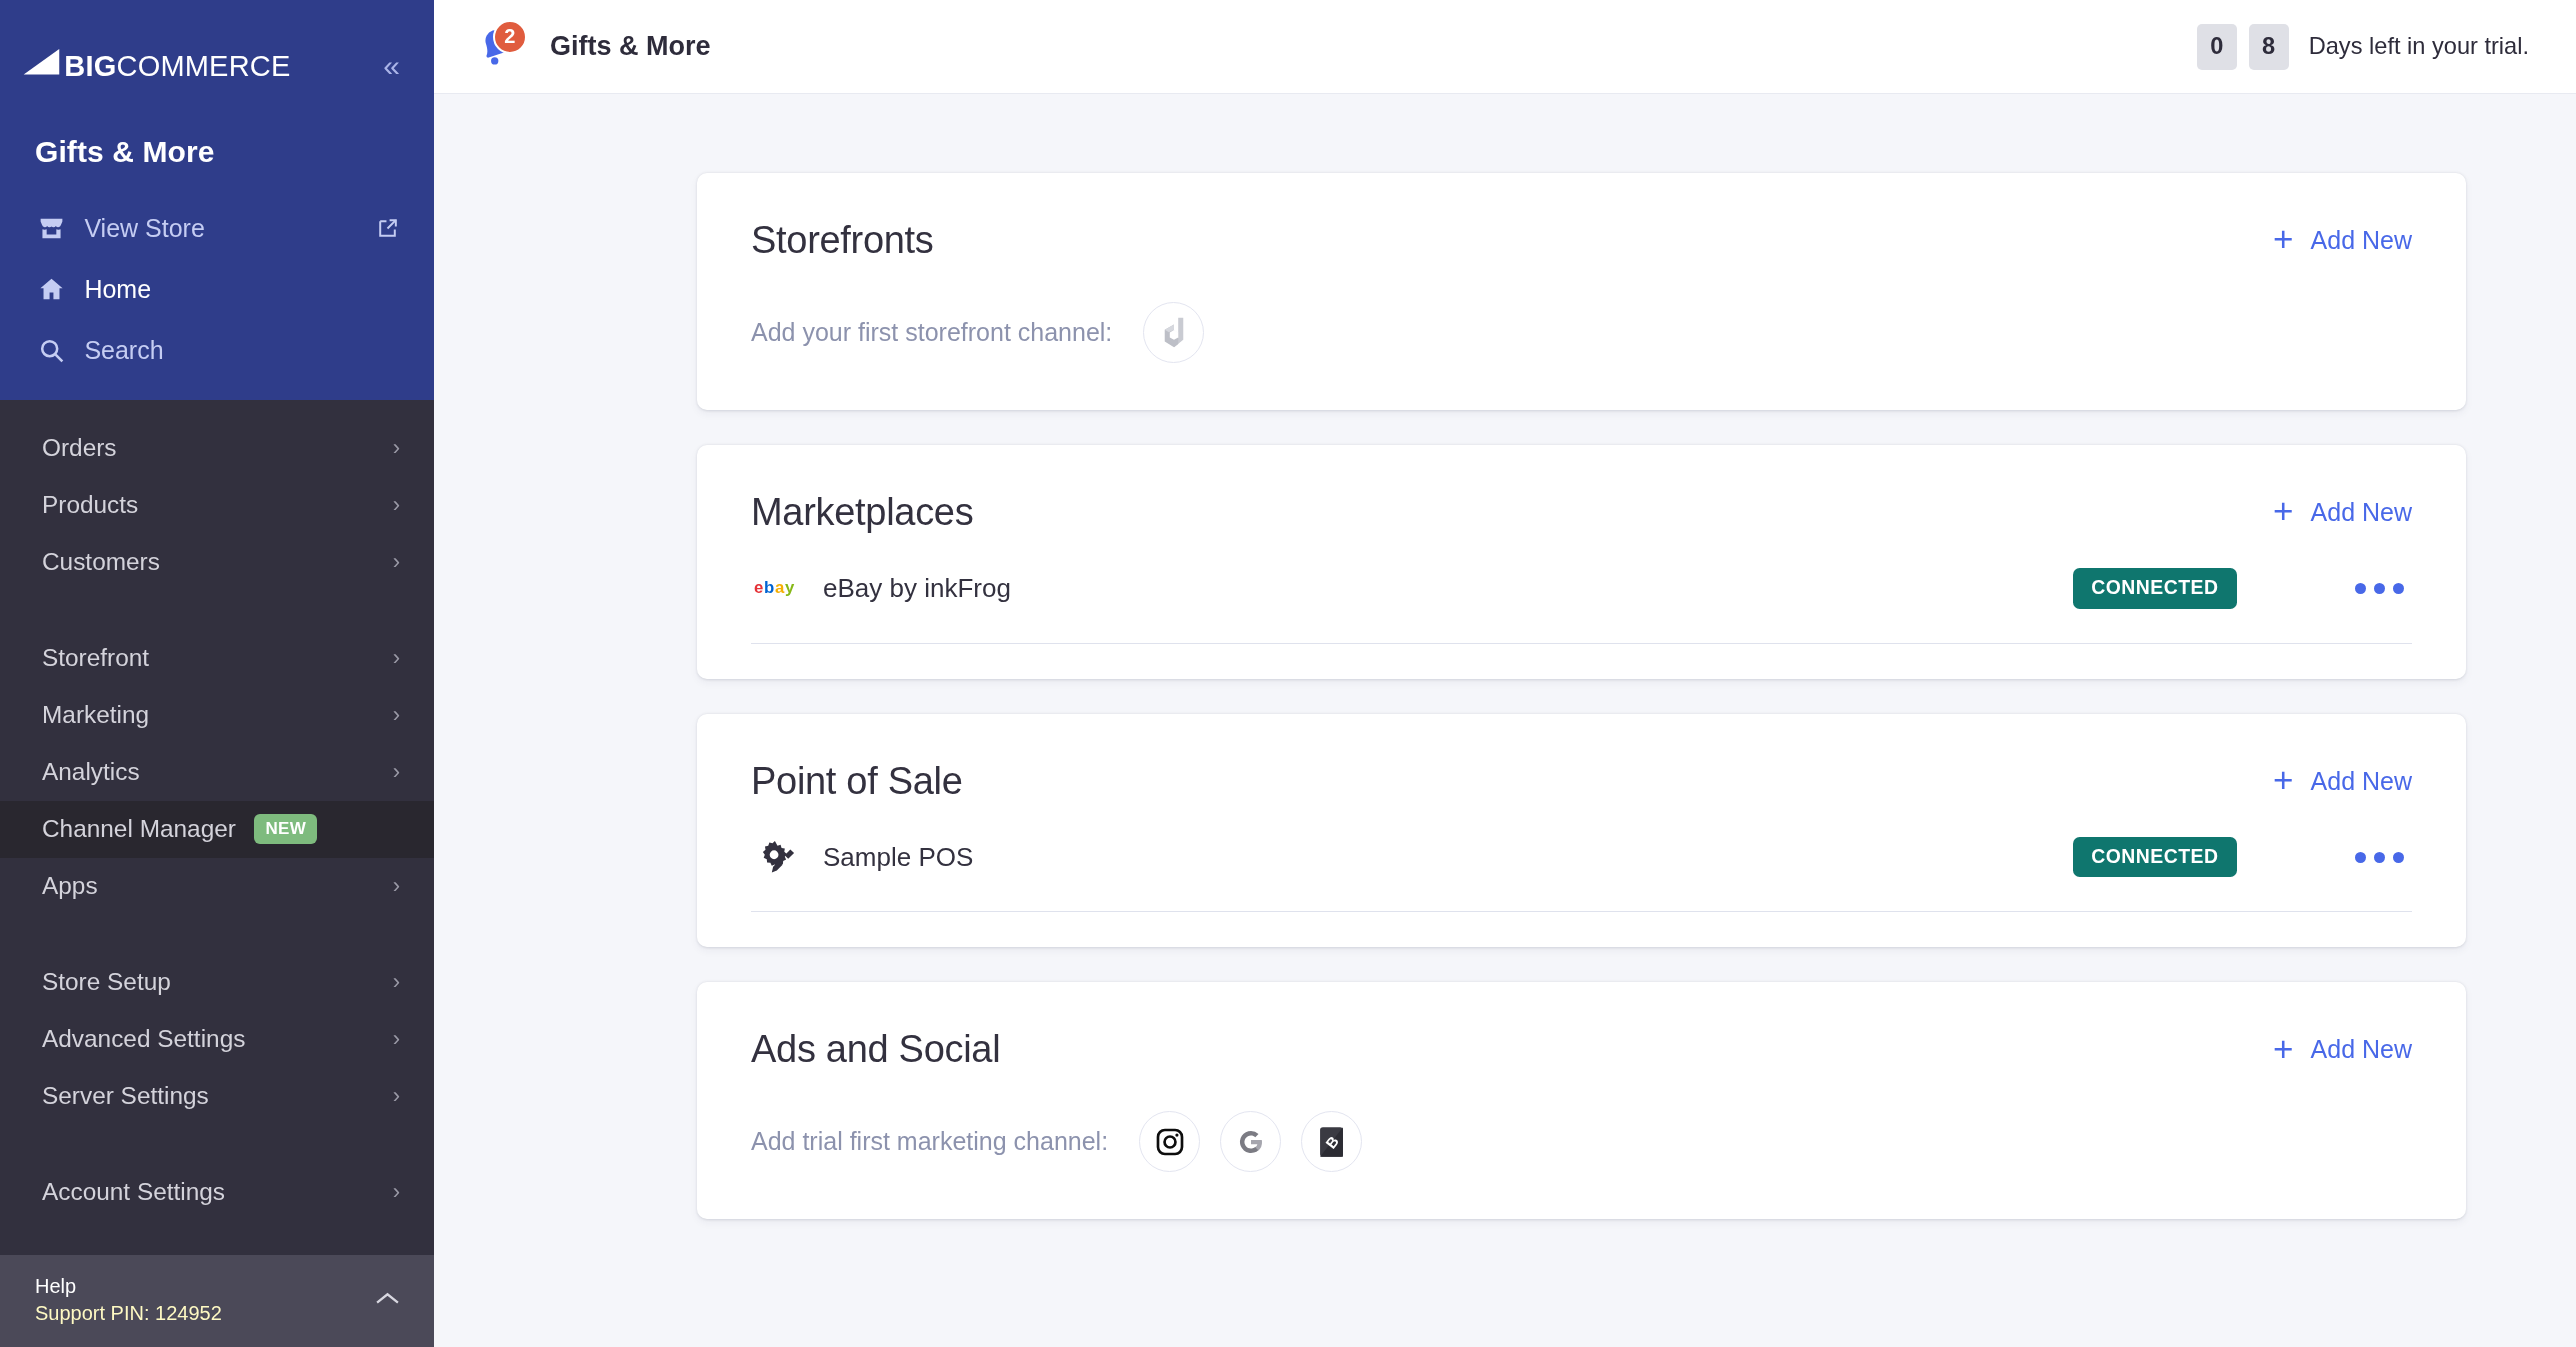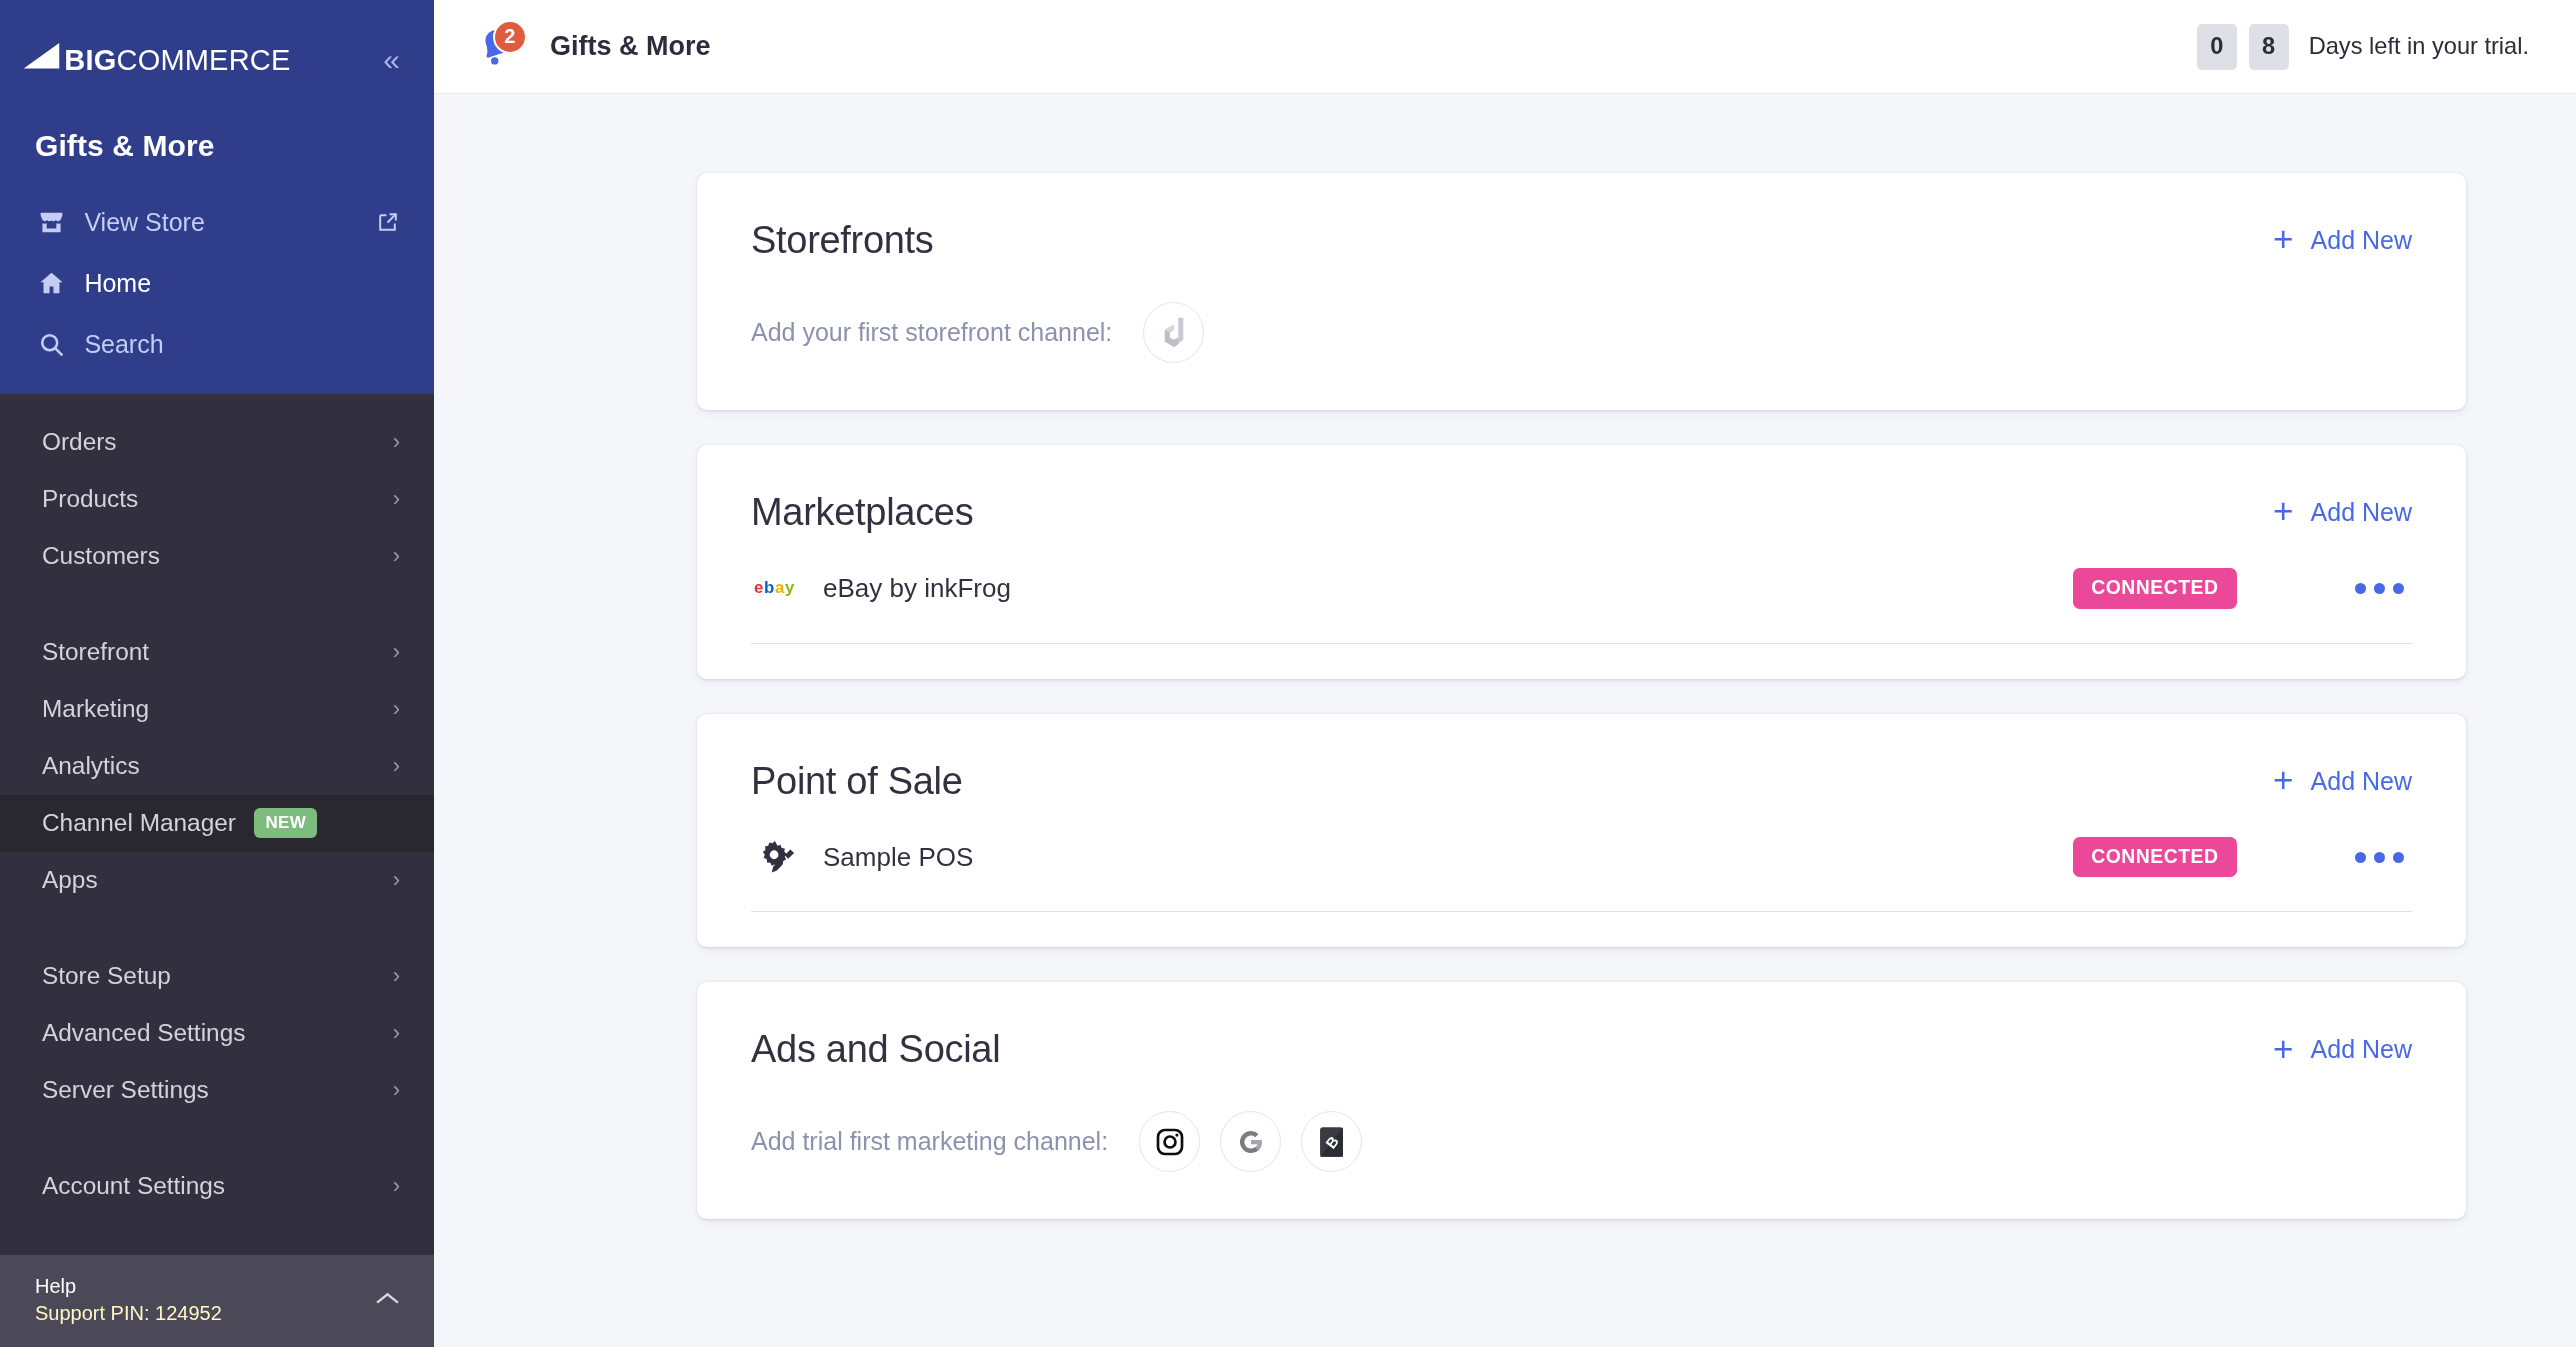--- a/index.html
+++ b/index.html
@@ -12,21 +12,21 @@
   .app { display: flex; width: 2576px; height: 1347px; }
 
   
   .sidebar {
     width: 434px; height: 1347px;
     background: #32303e;
     display: flex; flex-direction: column;
     flex: 0 0 434px;
     position: relative;
   }
-  .sb-top { background: #2f3d8a; padding-top: 6px; }
+  .sb-top { background: #2f3d8a; padding-top: 12px; }
   .sb-brandrow {
     height: 108px;
     display: flex; align-items: center; justify-content: space-between;
     padding: 0 34px 0 22px;
   }
   .bc-logo { display: flex; align-items: center; height: 37px; }
   .bc-logo svg { display: block; }
   .bc-word {
     color: #ffffff; font-size: 29px; letter-spacing: 0.2px;
     font-weight: 400; margin-left: -1.7px;
@@ -143,21 +143,21 @@
 
   .ch-row {
     display: flex; align-items: center;
     padding: 34px 0 34px 0;
     border-bottom: 1.7px solid #dfe2ed;
   }
   .ch-icon { width: 52px; display: flex; align-items: center; justify-content: center; flex: 0 0 52px; }
   .ch-name { font-size: 26px; color: #33313f; margin-left: 20px; }
   .ch-right { margin-left: auto; display: flex; align-items: center; gap: 0; }
   .status-badge {
-    background: #ec4899; color: #ffffff;
+    background: #0f766e; color: #ffffff;
     font-size: 19.4px; font-weight: 700; letter-spacing: 0.5px;
     padding: 8.4px 18.5px 9.3px; border-radius: 6.7px;
   }
   .dots { display: flex; align-items: center; gap: 7.6px; margin-left: 110px; cursor: pointer; padding: 8.4px; }
   .dots span { width: 11px; height: 11px; border-radius: 50%; background: #4868e8; display: block; }
   .ch-spacer { height: 35px; }
 </style>
 </head>
 <body>
 

